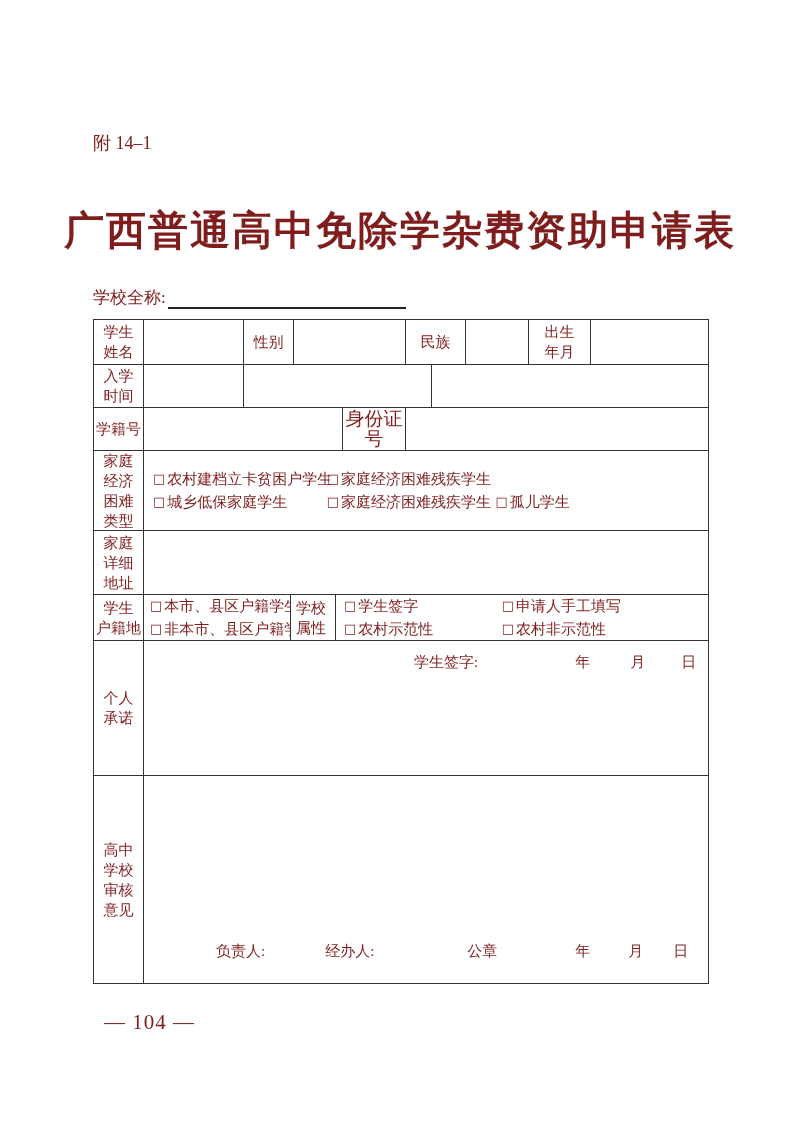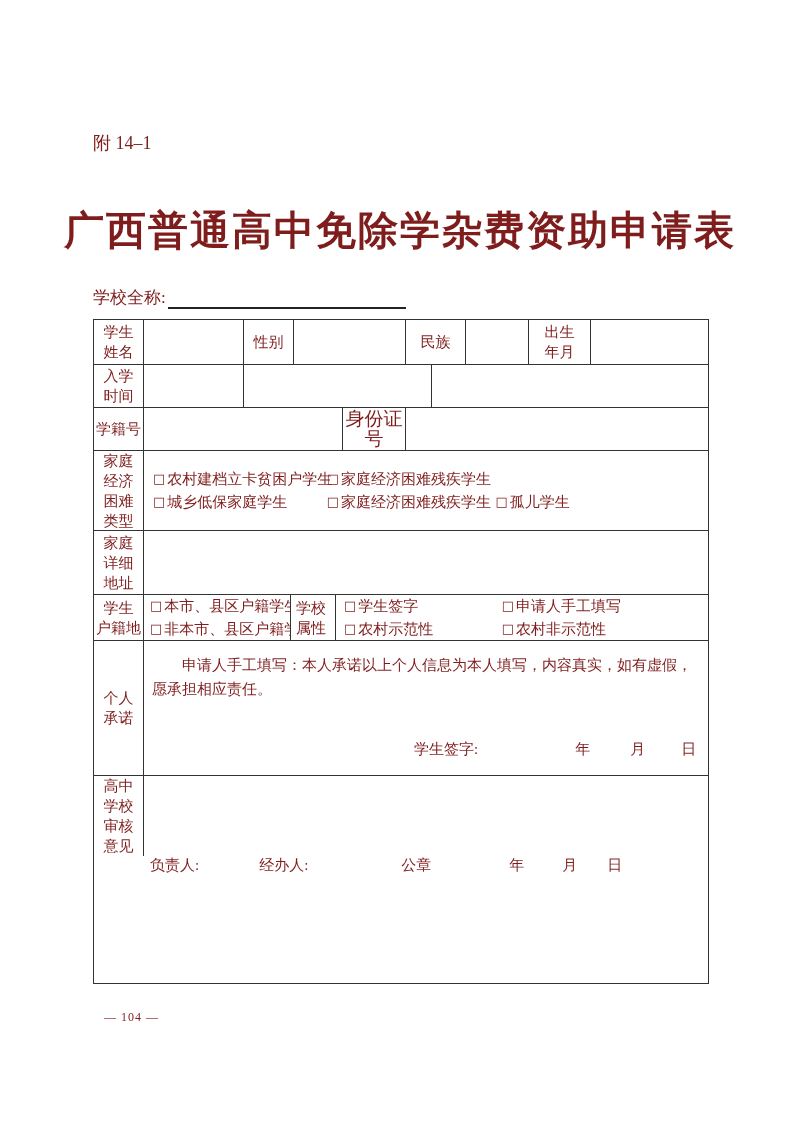--- a/index.html
+++ b/index.html
@@ -20,21 +20,21 @@
   .school-underline{
     display:inline-block;width:238px;height:18px;
     border-bottom:2px solid #222;vertical-align:bottom;margin-left:2px;
   }
   .form-table{
     position:absolute;left:93px;top:319px;width:616px;
     border:1px solid #333;box-sizing:border-box;
     font-size:15px;
   }
   .row{display:flex;border-bottom:1px solid #333;box-sizing:border-box;}
-  .row:last-child{border-bottom:none;flex-direction:column;}
+  .row:last-child{border-bottom:none;}
   .cell{
     border-right:1px solid #333;box-sizing:border-box;
     display:flex;align-items:center;justify-content:center;
     overflow:hidden;
   }
   .cell:last-child{border-right:none;}
   .label-cell{
     text-align:center;white-space:pre-line;line-height:20px;
   }
   .r1{height:45px}.r2{height:43px}.r3{height:43px}.r4{height:80px}
@@ -54,21 +54,21 @@
     flex-direction:column;align-items:stretch;justify-content:space-between;
     padding:12px 8px 16px 8px;
   }
   .pledge-text{margin:0;text-indent:2em;line-height:24px;}
   .sig-line{display:flex;align-items:baseline;}
   .review-cell{
     flex-direction:column;align-items:stretch;justify-content:flex-end;
     padding:0 8px 22px 8px;
   }
   .review-line{display:flex;align-items:baseline;}
-  .page-number{position:absolute;left:104px;top:1010px;font-size:12px;letter-spacing:1px;}
+  .page-number{position:absolute;left:104px;top:1010px;font-size:21px;letter-spacing:1px;}
   .idcard{font-size:19px;}
 </style>
 </head>
 <body>
 
 <div class="page">
 
   <div class="attachment">附 14–1</div>
 
   <div class="doc-title">广西普通高中免除学杂费资助申请表</div>
@@ -183,38 +183,37 @@
               <span>农村非示范性</span>
             </span>
         </div>
       </div>
     </div>
 
     <div class="row r7">
       <div class="cell label-cell" style="width:50px">个人
 承诺</div>
       <div class="cell pledge-cell" style="width:564px">
-        <p class="pledge-text">申请人手工填写：本人承诺以上个人信息为本人填写，内容真实，如有虚假，愿承担相应责任。</p>
         <div class="sig-line">
           <span style="margin-left:262px">学生签字:</span>
           <span style="margin-left:97px">年</span>
           <span style="margin-left:40px">月</span>
           <span style="margin-left:36px">日</span>
         </div>
       </div>
     </div>
 
     <div class="row r8">
       <div class="cell label-cell" style="width:50px">高中
 学校
 审核
 意见</div>
       <div class="cell review-cell" style="width:564px">
         <div class="review-line">
-          <span style="margin-left:48px">负责人:</span>
+          <span style="margin-left:64px">负责人:</span>
           <span style="margin-left:60px">经办人:</span>
           <span style="margin-left:93px">公章</span>
           <span style="margin-left:78px">年</span>
           <span style="margin-left:38px">月</span>
           <span style="margin-left:30px">日</span>
         </div>
       </div>
     </div>
 
   </div>

